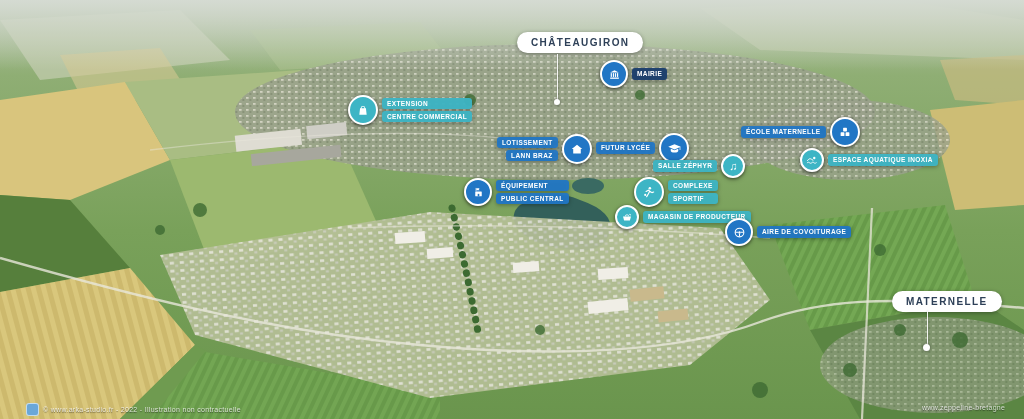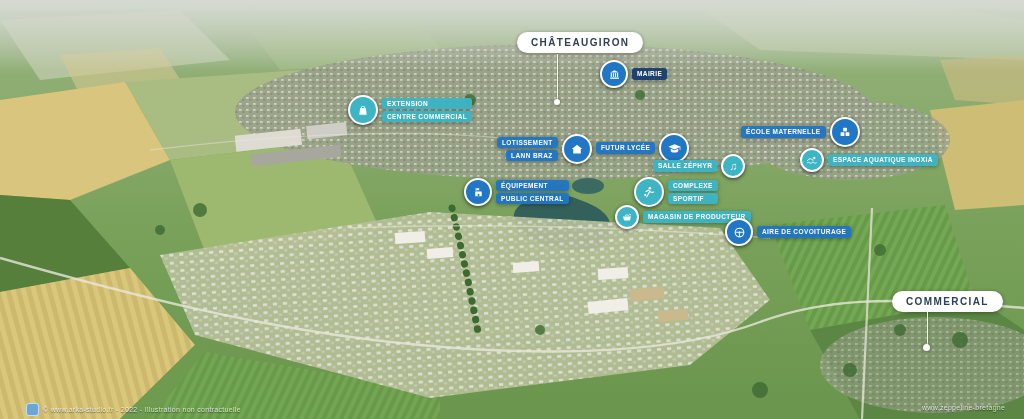--- a/index.html
+++ b/index.html
@@ -150,21 +150,21 @@
     <rect width="1024" height="70" fill="url(#gHaze)"></rect>
   </svg>
 
   <div class="place" style="left:517px;top:32px;">
     <span>CHÂTEAUGIRON</span>
   </div>
   <div class="pointer" style="left:557px;top:54px;height:47px;"></div>
   <div class="dot" style="left:554px;top:99px;width:6px;height:6px;"></div>
 
   <div class="place" style="left:892px;top:291px;">
-    <span>COMMERCIAL</span>
+    <span>MATERNELLE</span>
   </div>
   <div class="pointer" style="left:927px;top:311px;height:34px;"></div>
   <div class="dot" style="left:923px;top:344px;width:7px;height:7px;"></div>
 
   <div class="marker" style="left:348px;top:95px;">
     <span class="circle teal c26">
       <svg width="14" height="14" viewBox="0 0 24 24">
           <path fill="#fff" d="M7 9h10l1.3 11H5.7L7 9zm2.5 0a2.5 2.5 0 015 0H16a4 4 0 00-8 0h1.5z"></path>
         </svg>
     </span>

